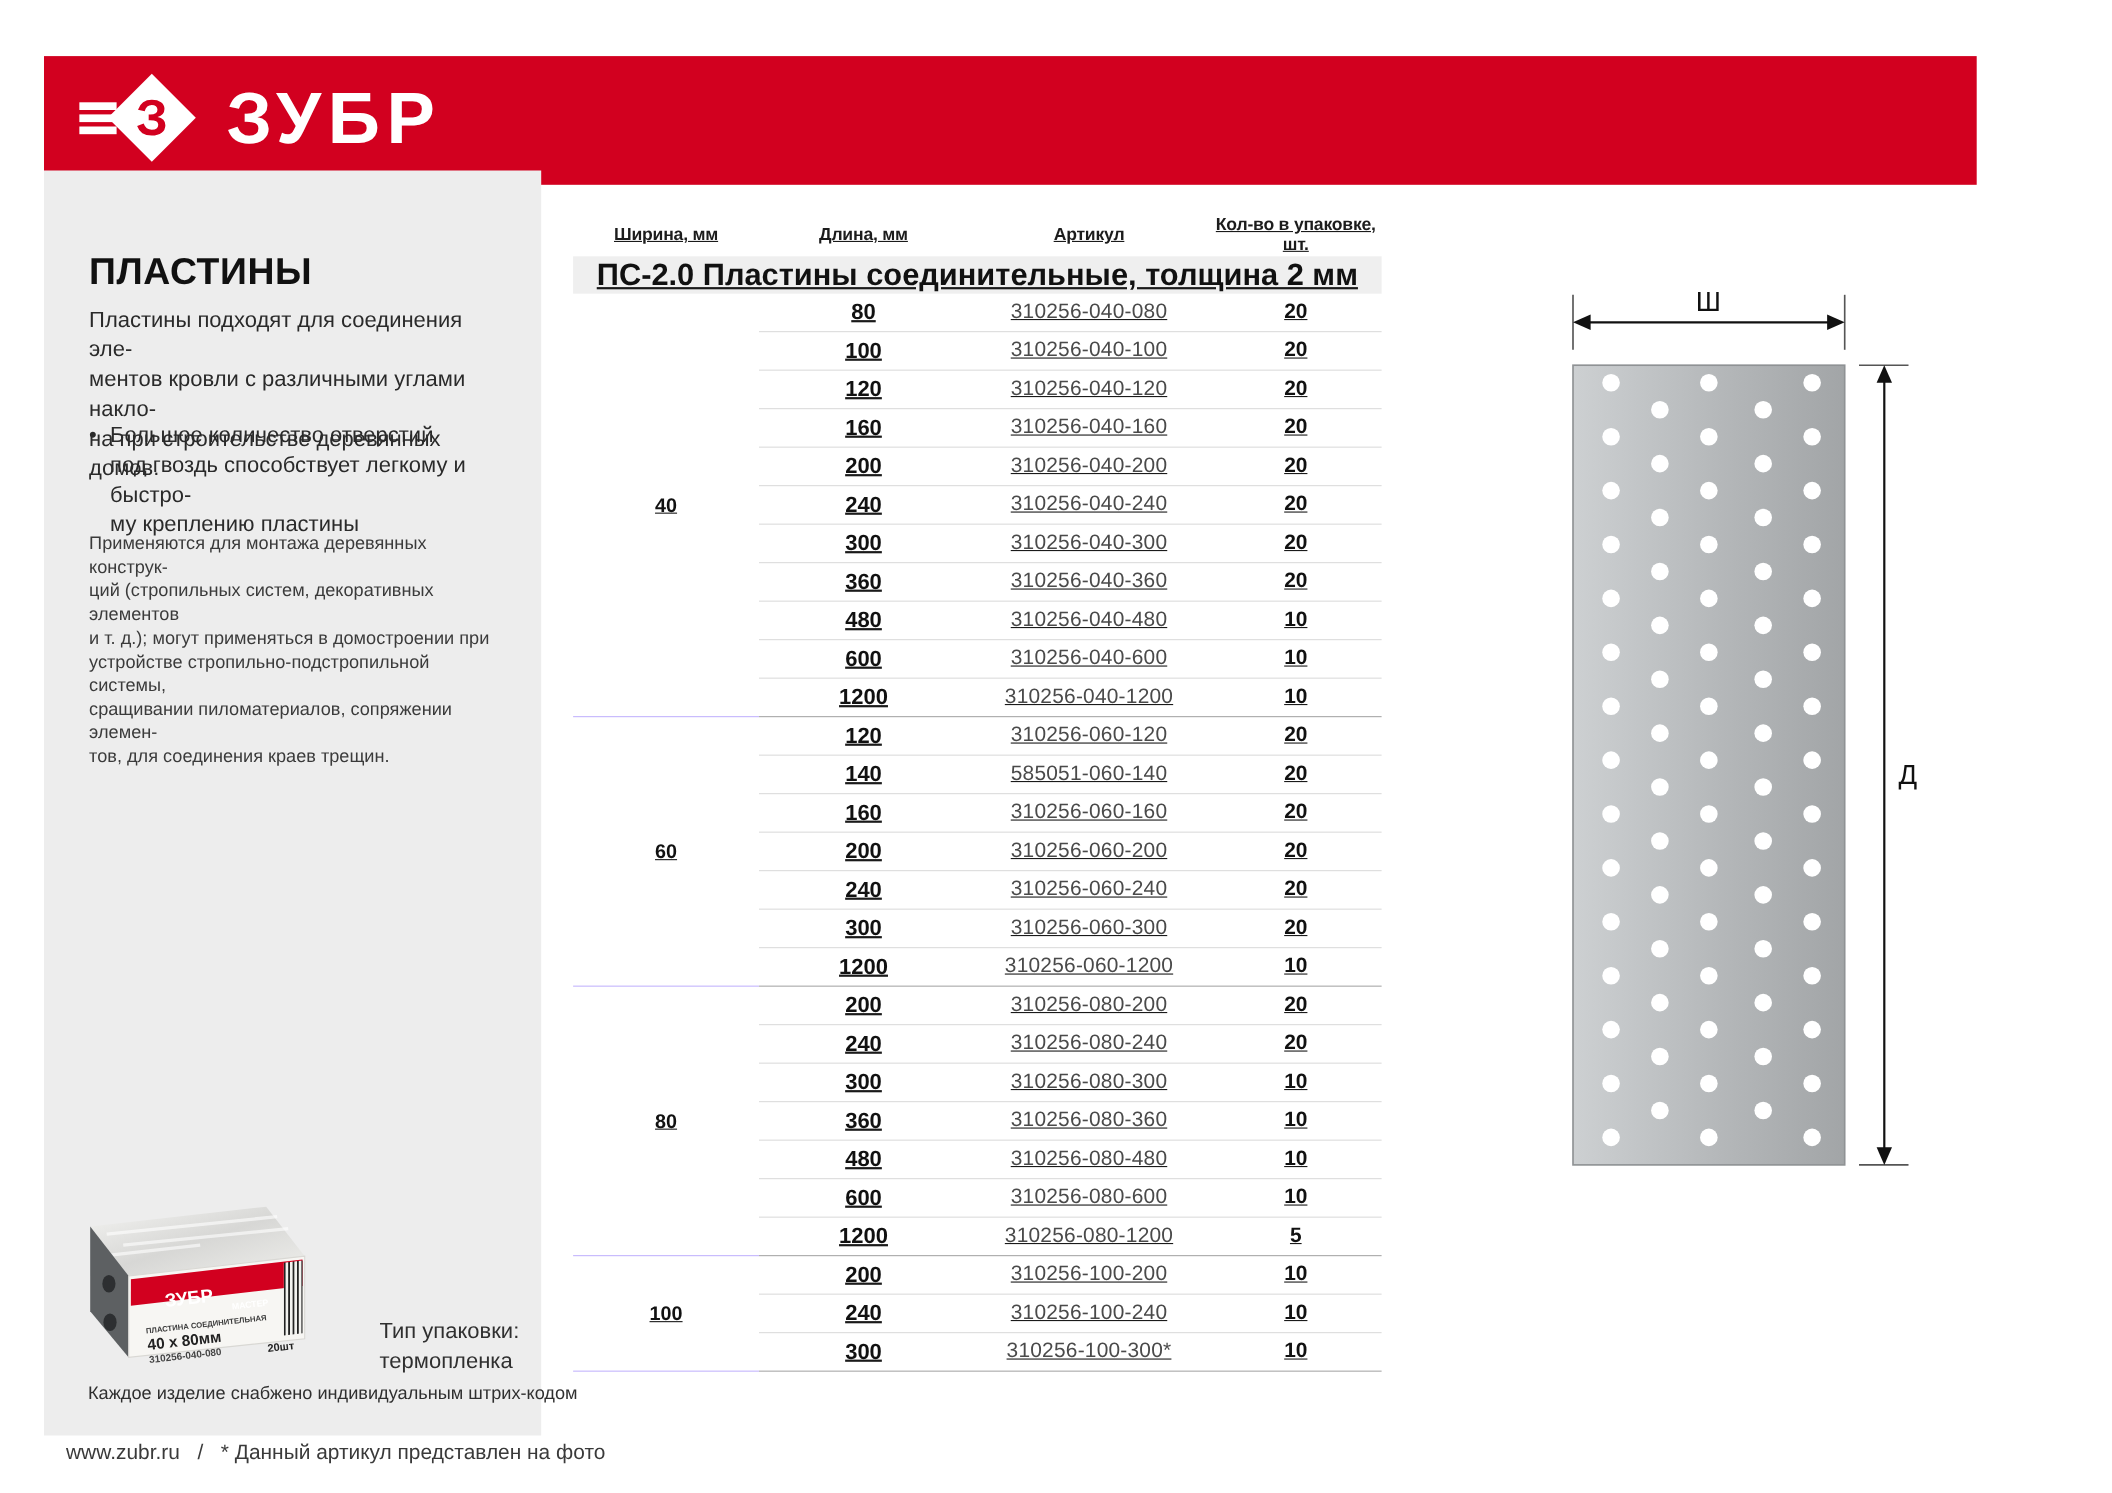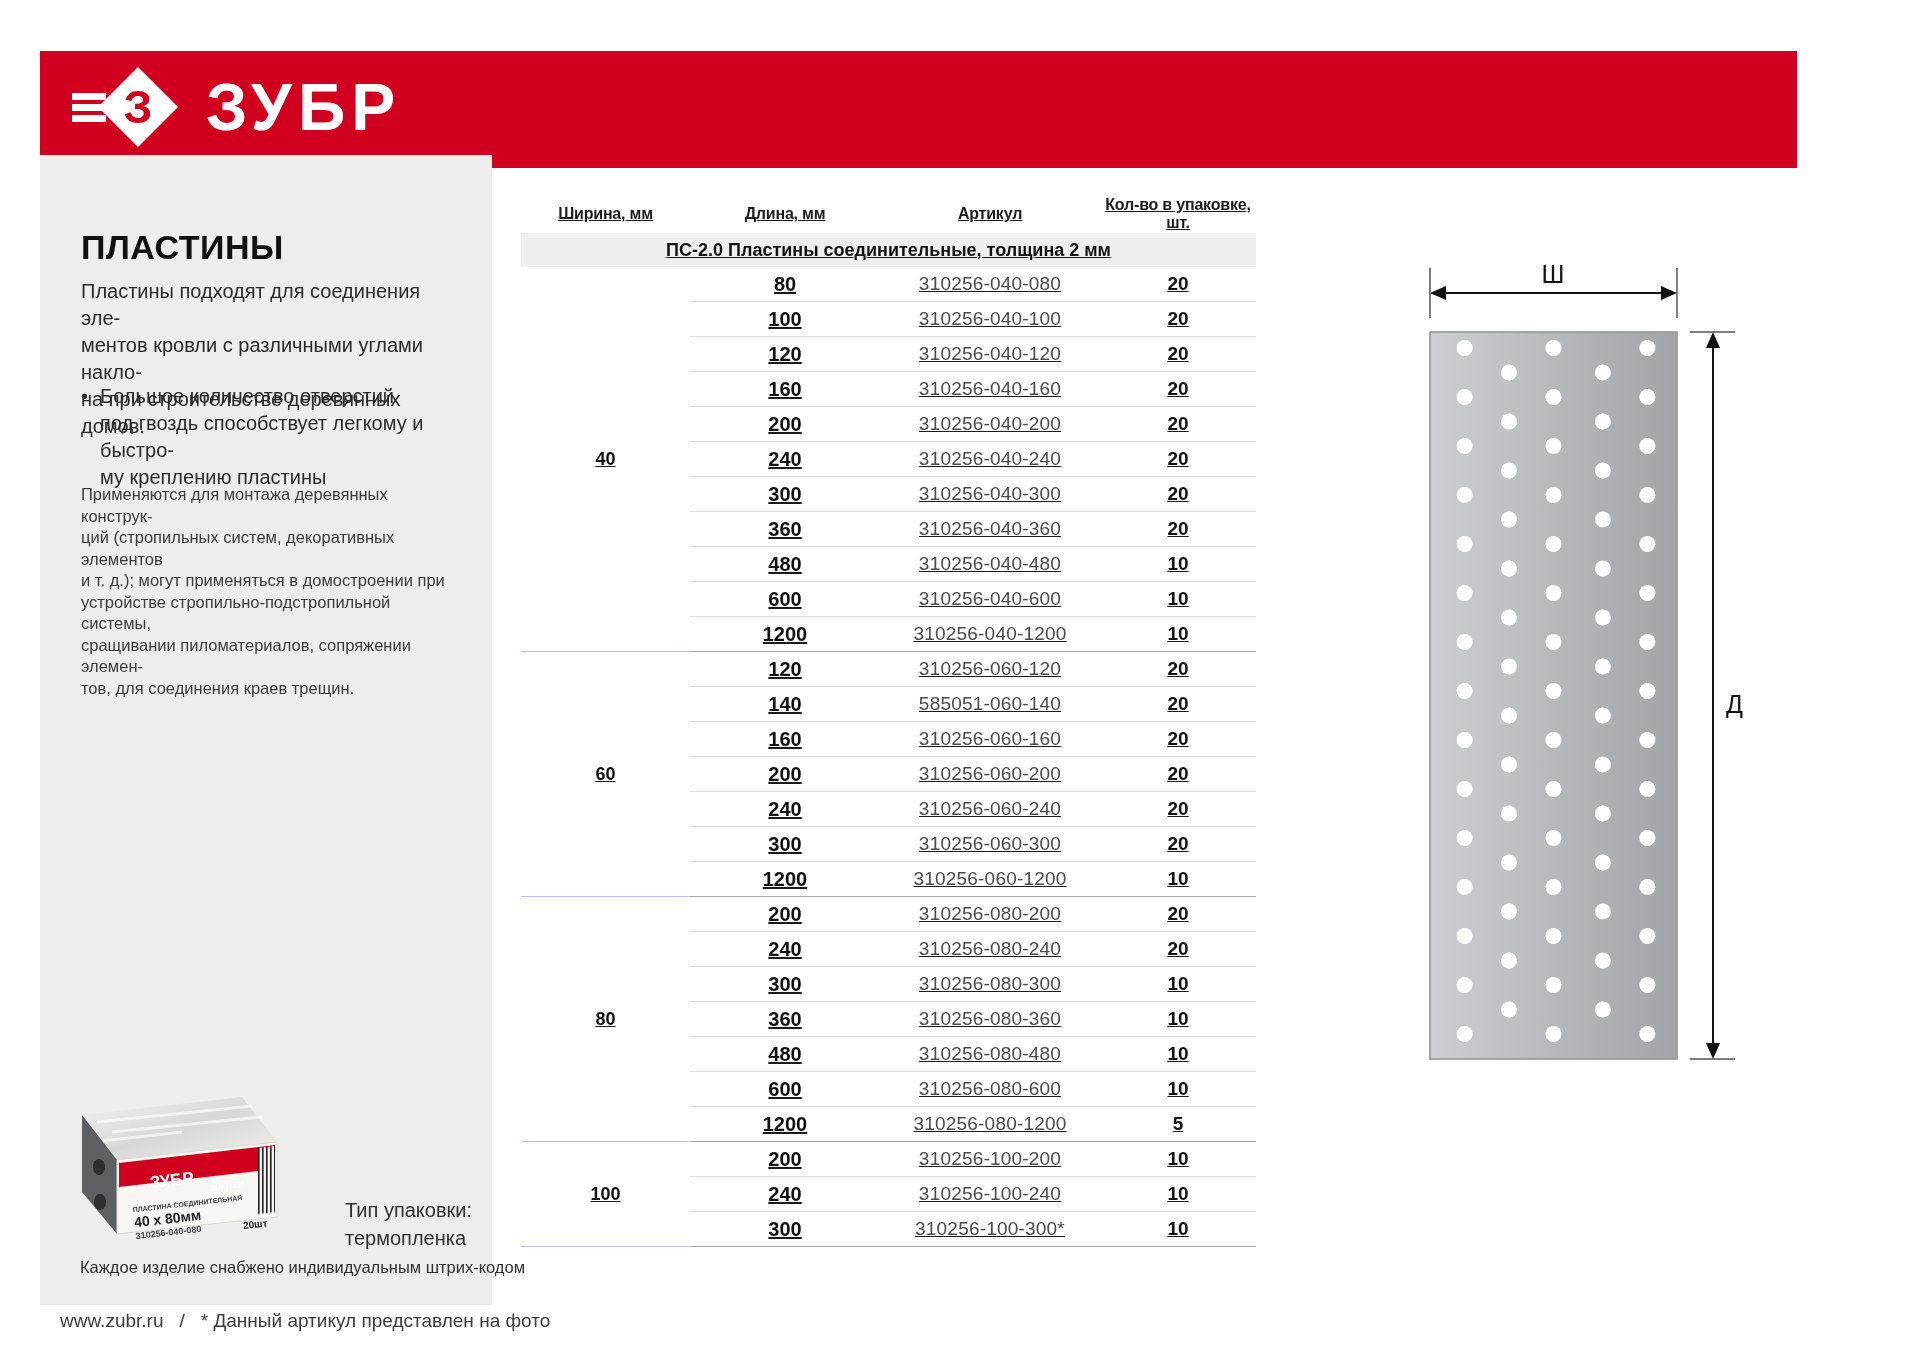--- a/index.html
+++ b/index.html
@@ -20,21 +20,21 @@
   .side-bullet .btxt{font-size:20px;line-height:27px;color:#2a2a2a;white-space:pre-line;}
   .side-desc{position:absolute;left:81px;top:484px;width:380px;font-size:16.5px;line-height:21.5px;color:#3b3b3b;white-space:pre-line;}
   .packaging{position:absolute;left:345px;top:1196px;font-size:20px;line-height:28px;color:#2f2f2f;white-space:pre-line;}
   .barcode-note{position:absolute;left:80px;top:1258px;font-size:16.5px;color:#2f2f2f;}
   
   .table-wrap{position:absolute;left:521px;top:195px;width:735px;}
   table.plates{border-collapse:collapse;table-layout:fixed;width:735px;text-decoration:underline;}
   table.plates col.c1{width:169px;} table.plates col.c2{width:190px;}
   table.plates col.c3{width:220px;} table.plates col.c4{width:156px;}
   table.plates th{height:33px;font-size:16px;font-weight:600;color:#1c1c1c;text-align:center;letter-spacing:-0.2px;vertical-align:middle;}
-  .section-band td{background:#efefef;height:34px;font-size:18px;font-weight:800;color:#111;text-align:left;padding-left:1px;vertical-align:middle;}
+  .section-band td{background:#efefef;height:34px;font-size:28px;font-weight:800;color:#111;text-align:left;padding-left:1px;vertical-align:middle;}
   table.plates td{height:32px;text-align:center;vertical-align:middle;}
   td.col-width{font-weight:700;font-size:18px;color:#111;border-bottom:1px solid #c4b5fd;}
   td.col-length{font-weight:700;font-size:20px;color:#111;}
   td.col-article{font-size:19px;font-weight:400;color:#4a4a4a;letter-spacing:.2px;}
   td.col-qty{font-weight:700;font-size:19px;color:#111;}
   tr.data-row td.col-length,tr.data-row td.col-article,tr.data-row td.col-qty{border-bottom:1px solid #dcdcdc;}
   tr.group-end td.col-length,tr.group-end td.col-article,tr.group-end td.col-qty{border-bottom:1px solid #a8a8a8;}
   
   .diagram{position:absolute;left:1400px;top:251px;}
   

